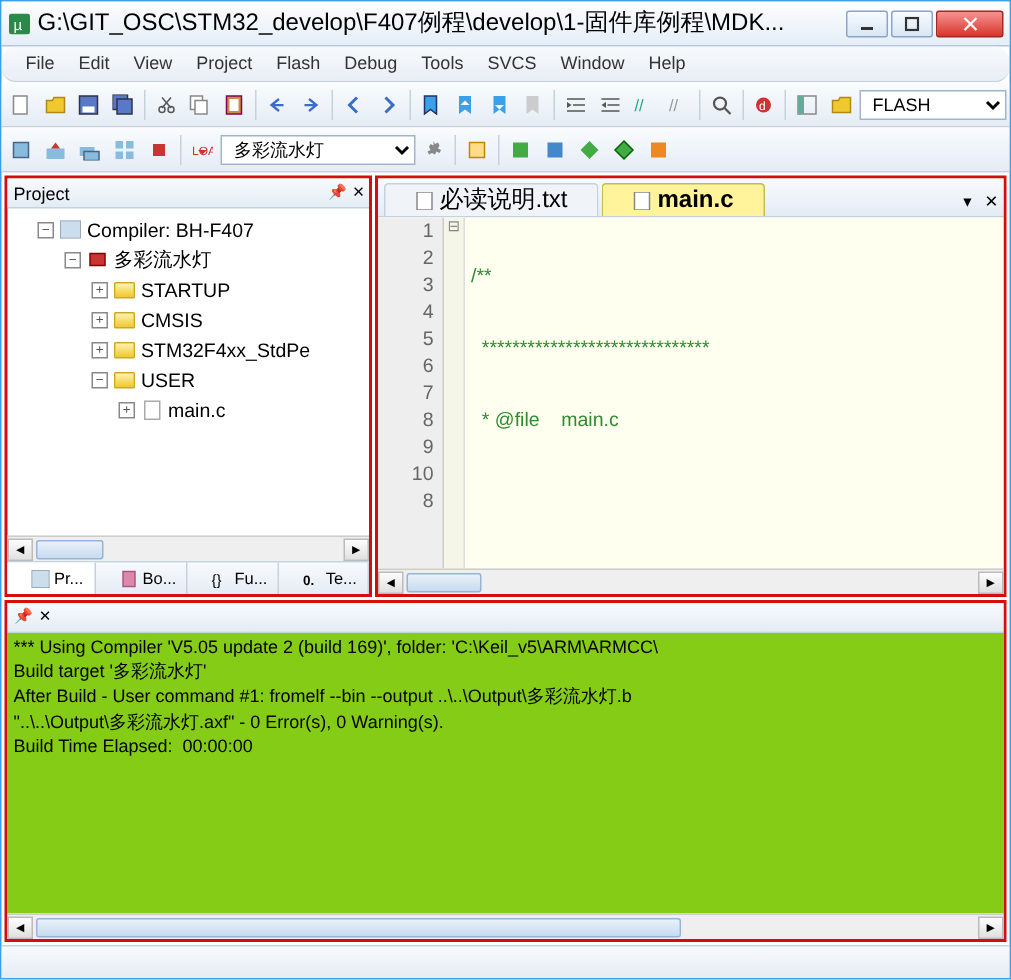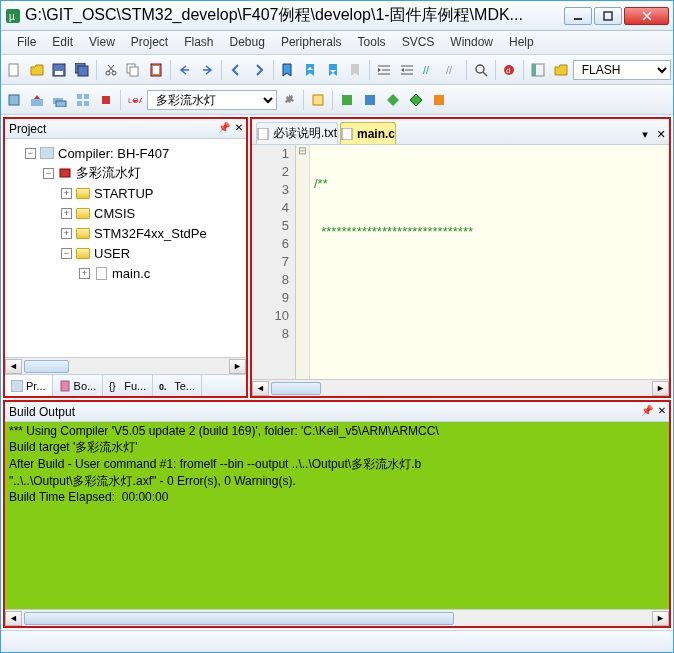--- a/index.html
+++ b/index.html
@@ -5,21 +5,21 @@
 * { box-sizing: border-box; margin: 0; padding: 0; font-family: "Segoe UI", Tahoma, sans-serif; }
 body { background: #fff; width: 674px; height: 653px; overflow: hidden; border: 1px solid #3aa0e8; }
 
 .titlebar { height: 30px; background: linear-gradient(#fdfefe,#e5eef7); border-bottom: 1px solid #b0c4db; display: flex; align-items: center; padding: 0 4px; }
 .title-icon { width: 16px; height: 16px; margin-right: 4px; display:inline-flex;align-items:center;justify-content:center;color:#2a8; }
 .titlebar-text { flex: 1; font-size: 16px; color: #000; white-space: nowrap; overflow: hidden; }
 .win-controls { display: flex; gap: 2px; }
 .win-btn { width: 28px; height: 18px; border: 1px solid #8aa5c6; border-radius: 2px; background: linear-gradient(#f7fbff,#d8e6f5); display: flex; align-items: center; justify-content: center; font-size: 10px; cursor: pointer; }
 .win-btn.close { background: linear-gradient(#f59493,#d9342c); border-color: #a32721; color: #fff; width: 45px; }
 
-.menubar { height: 24px; background: linear-gradient(#f7fafd,#e9eef5); border-bottom: 1px solid #c5d1df; display: flex; padding-left: 8px; }
+.menubar { height: 24px; background: linear-gradient(#f7fafd,#e9eef5); border-bottom: 1px solid #c5d1df; display: flex; padding-left: 8px; border-radius: 10px; }
 .menu-item { padding: 4px 8px; font-size: 12px; color: #333; cursor: pointer; }
 
 .toolbar { height: 30px; background: linear-gradient(#fafcfe,#e4ecf4); border-bottom: 1px solid #c5d1df; display: flex; align-items: center; padding: 0 2px; gap: 1px; }
 .tool-btn { width: 22px; height: 22px; border: 1px solid transparent; border-radius: 2px; display: flex; align-items: center; justify-content: center; font-size: 11px; cursor: pointer; }
 .tool-sep { width: 1px; height: 20px; background: #c5d1df; margin: 0 2px; }
 .tool-combo { height: 20px; border: 1px solid #a0b4cc; font-size: 12px; padding-left: 4px; background: #fff; }
 
 .workspace { display: flex; height: calc(100% - 30px - 24px - 30px - 30px - 230px - 22px); padding: 2px; gap: 2px; }
 .project-panel { width: 245px; border: 2px solid #d40d0d; position: relative; background:#fff; display:flex; flex-direction:column;}
 .panel-title { height: 20px; background: linear-gradient(#f7fafd,#e4ecf4); border-bottom: 1px solid #c5d1df; font-size: 12px; padding-left: 4px; display: flex; align-items: center; }
@@ -35,27 +35,27 @@
 .file-icon { background: #fff; border: 1px solid #aaa; width: 11px; height: 13px; position:relative;}
 .tree-label { cursor: default; }
 .indent1 { padding-left: 18px; } .indent2 { padding-left: 36px; } .indent3 { padding-left: 54px; } .indent4 { padding-left: 72px; }
 
 .hscroll { height: 17px; background: #efefef; border-top: 1px solid #ccc; display: flex; align-items: center; }
 .hscroll-btn { width: 17px; height: 15px; background: linear-gradient(#fdfdfd,#e0e0e0); border: 1px solid #bbb; font-size:9px; display:flex;align-items:center;justify-content:center;}
 .hscroll-track { flex: 1; height: 15px; position: relative; }
 .hscroll-thumb { position: absolute; height: 13px; top: 1px; background: linear-gradient(#e9f1fa,#c7dbf0); border: 1px solid #95b5d8; border-radius: 2px; }
 
 .panel-tabs { height: 22px; background: linear-gradient(#f7fafd,#e4ecf4); display: flex; border-top: 1px solid #c5d1df; font-size: 11px; }
-.ptab { padding: 3px 6px; border-right: 1px solid #c5d1df; cursor: pointer; display:flex;align-items:center;gap:3px;white-space:nowrap;overflow:hidden;}
+.ptab { padding: 3px 16px; border-right: 1px solid #c5d1df; cursor: pointer; display:flex;align-items:center;gap:3px;white-space:nowrap;overflow:hidden;}
 .ptab.active { background: #fff; }
 .ptab-icon { width:12px;height:12px;display:inline-block;}
 
 .editor-panel { flex: 1; border: 2px solid #d40d0d; display: flex; flex-direction: column; min-width:0;}
 .editor-tabs { height: 26px; background: linear-gradient(#f7fafd,#e4ecf4); border-bottom: 1px solid #c5d1df; display: flex; align-items: flex-end; padding-left: 4px; }
-.etab { height: 22px; padding: 3px 0; font-size: 12px; border: 1px solid #c5d1df; border-bottom: none; margin-right: 2px; background: #f0f4f8; cursor: pointer; display:flex;align-items:center;gap:4px; border-radius: 3px 3px 0 0;}
+.etab { height: 22px; padding: 3px 20px; font-size: 16px; border: 1px solid #c5d1df; border-bottom: none; margin-right: 2px; background: #f0f4f8; cursor: pointer; display:flex;align-items:center;gap:4px; border-radius: 3px 3px 0 0;}
 .etab.active { background: #fff49b; border-color: #c9b750; font-weight: bold; }
 .etab-icon { width:12px;height:12px; }
 .editor-tabs .spacer { flex: 1; }
 .etab-ctrl { width: 16px; height: 16px; font-size: 11px; cursor: pointer; text-align:center;}
 
 .code-area { flex: 1; display: flex; overflow: hidden; background: #fffff0; font-family: "Courier New", monospace; font-size: 13px; }
 .gutter { width: 44px; background: #eee; border-right: 1px solid #ccc; text-align: right; padding-right: 6px; color: #666; }
 .gutter div { height: 18px; line-height: 18px; }
 .fold-col { width: 14px; background: #f5f5e8; border-right: 1px solid #ddd; }
 .fold-col div { height: 18px; font-size:10px; color:#888; text-align:center;}
@@ -100,21 +100,20 @@
   </div>
 </div>
 
 <div class="menubar">
   <div class="menu-item">File</div>
   <div class="menu-item">Edit</div>
   <div class="menu-item">View</div>
   <div class="menu-item">Project</div>
   <div class="menu-item">Flash</div>
   <div class="menu-item">Debug</div>
-  <div class="menu-item">Peripherals</div>
   <div class="menu-item">Tools</div>
   <div class="menu-item">SVCS</div>
   <div class="menu-item">Window</div>
   <div class="menu-item">Help</div>
 </div>
 
 <div class="toolbar">
   <div class="tool-btn">
       <svg width="14" height="14">
         <rect x="2" y="1" width="9" height="12" fill="#fff" stroke="#888"></rect>
@@ -488,41 +487,41 @@
           <div></div>
           <div></div>
           <div></div>
           <div></div>
           <div></div>
           <div></div>
         </div>
       <div class="code-lines">
         <div class="c-comment">/**</div>
         <div class="c-comment">  ******************************</div>
+        <div class="c-comment">  * @file    main.c</div>
         
         
         
         
         
         
       </div>
     </div>
     <div class="hscroll">
       <div class="hscroll-btn">◄</div>
       <div class="hscroll-track">
           <div class="hscroll-thumb" style="left:2px;width:50px"></div>
         </div>
       <div class="hscroll-btn">►</div>
     </div>
   </div>
 </div>
 
 <div class="build-panel">
   <div class="panel-title">
-    <span class="panel-title-text">Build Output</span>
     <span class="pin">📌</span>
     <span class="closex">✕</span>
   </div>
   <div class="build-body"><span>*** Using Compiler 'V5.05 update 2 (build 169)', folder: 'C:\Keil_v5\ARM\ARMCC\</span>
 <span>Build target '多彩流水灯'</span>
 <span>After Build - User command #1: fromelf --bin --output ..\..\Output\多彩流水灯.b</span>
 <span>"..\..\Output\多彩流水灯.axf" - 0 Error(s), 0 Warning(s).</span>
 <span>Build Time Elapsed:  00:00:00</span></div>
   <div class="hscroll">
     <div class="hscroll-btn">◄</div>

